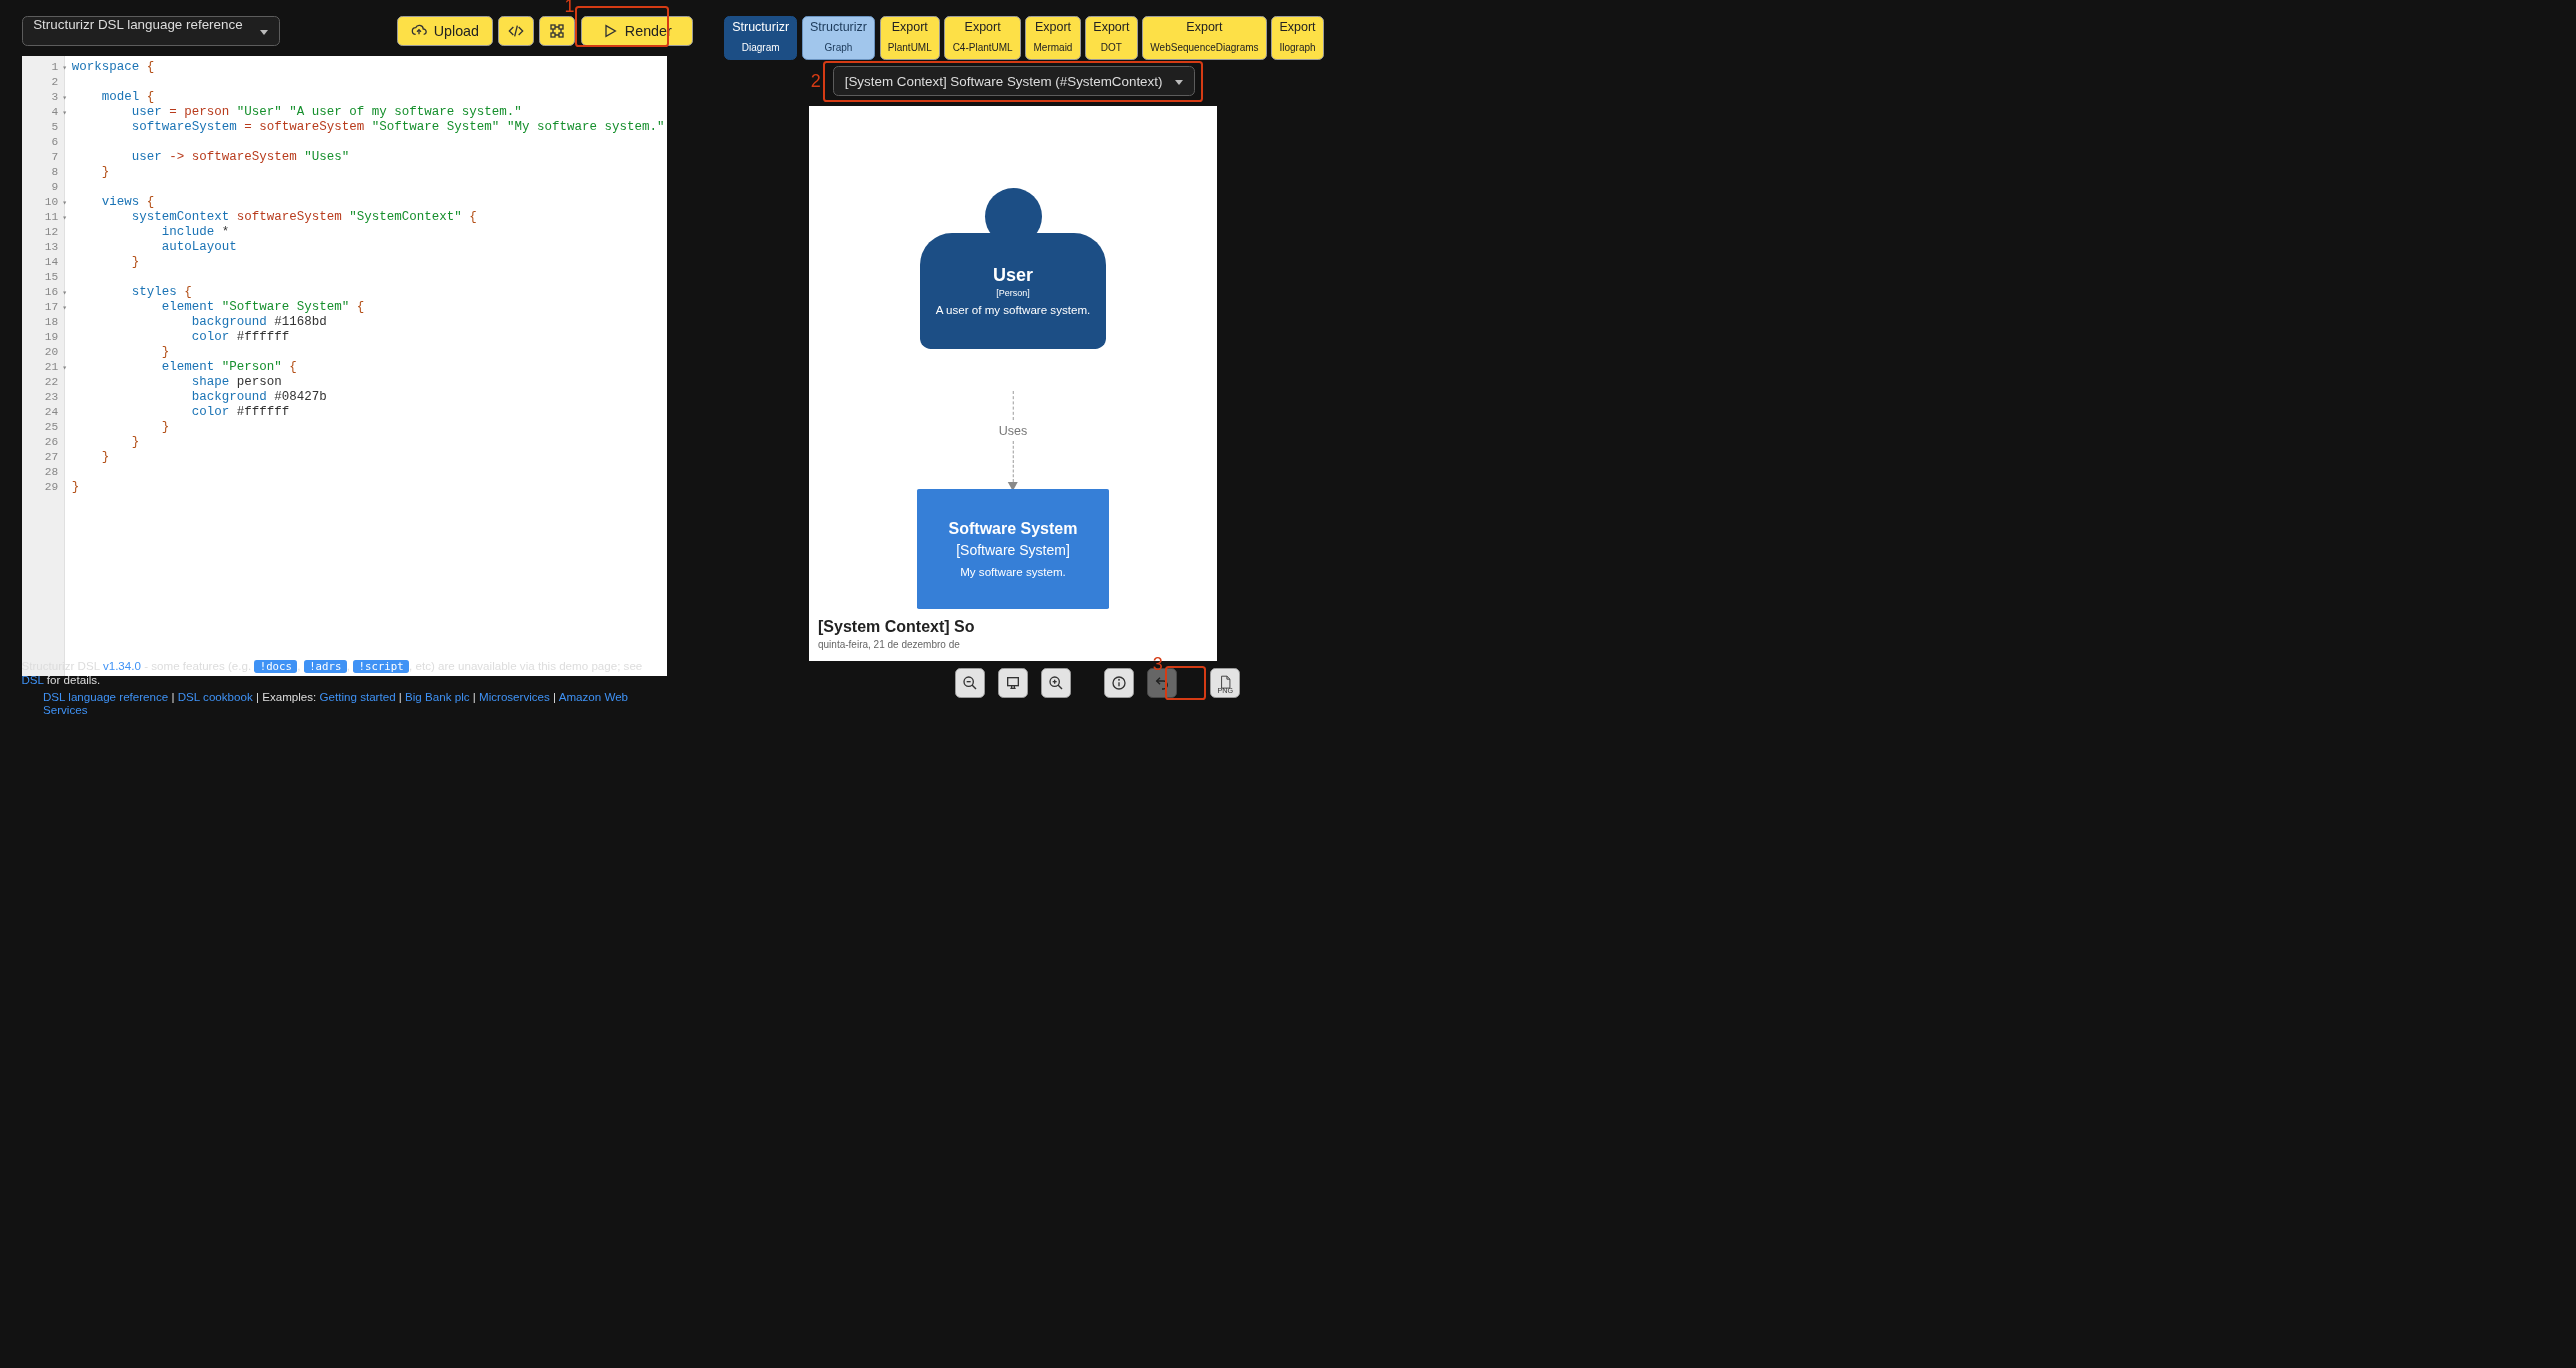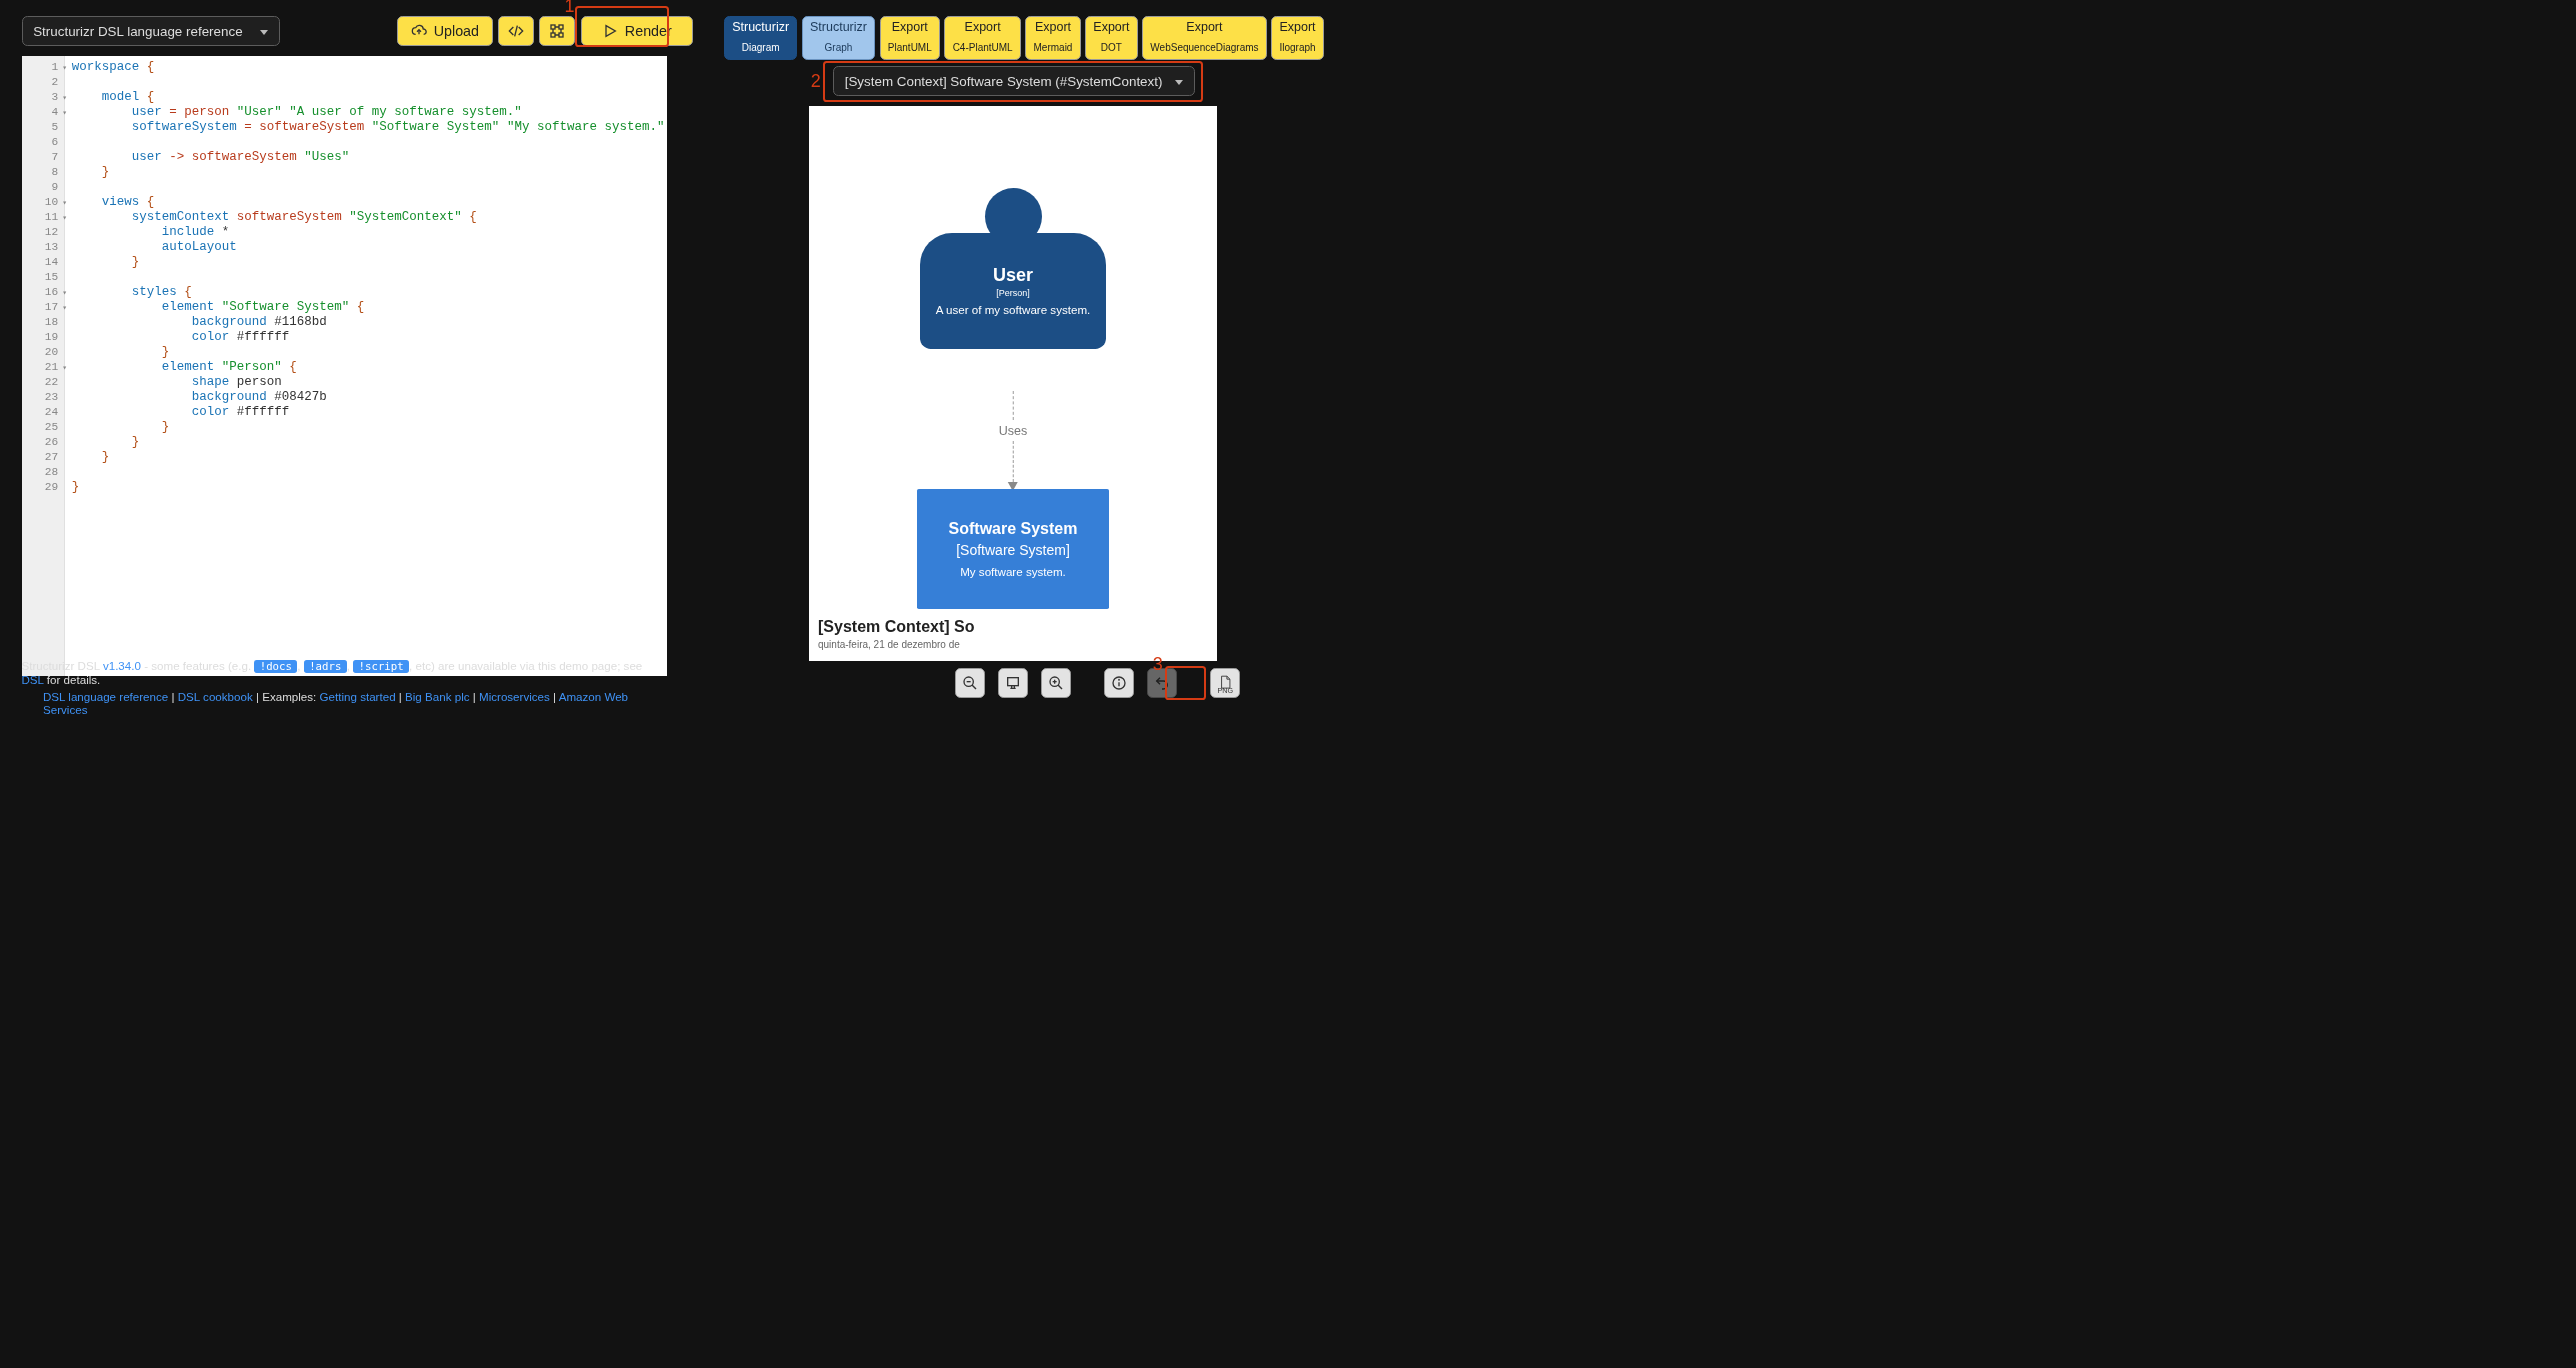--- a/index.html
+++ b/index.html
@@ -9,21 +9,21 @@
   
   .anno-1 { position:absolute; left:575px; top:6.3px; width:94px; height:41px; border:2.7px solid #d53b14; border-radius:3.6px; z-index:50; pointer-events:none;}
   .anno-1::before { content:"1"; position:absolute; top:-12.5px; left:-12.5px; color:#d53b14; font-size:18px; font-weight:500;}
   .anno-2 { position:absolute; left:823px; top:61px; width:380px; height:41px; border:2.7px solid #d53b14; border-radius:3.6px; z-index:50; pointer-events:none;}
   .anno-2::before { content:"2"; position:absolute; top:8px; left:-14.3px; color:#d53b14; font-size:18px; font-weight:500;}
   .anno-3 { position:absolute; left:1165px; top:666px; width:41px; height:34px; border:2.7px solid #d53b14; border-radius:3.6px; z-index:50; pointer-events:none;}
   .anno-3::before { content:"3"; position:absolute; top:-14.3px; left:-14.3px; color:#d53b14; font-size:18px; font-weight:500;}
 
   
   .toolbar { position:absolute; left:21.5px; top:16px; display:flex; gap:7.2px; align-items:center;}
-  .ref-select { width:258px; height:30px; background:#1f1f1f; border:0.9px solid #5c5c5c; border-radius:5.4px; color:#ddd; padding:0 30px 0 10.7px; font-size:13.4px; position:relative; display:flex; align-items:center;}
+  .ref-select { width:258px; height:30px; background:#1f1f1f; border:0.9px solid #5c5c5c; border-radius:5.4px; color:#ddd; padding:0 30px 0 10.7px; font-size:13.4px; position:relative; display:flex; align-items:flex-start;}
   .ref-select::after { content:""; position:absolute; right:10.7px; top:12.5px; width:0; height:0; border-left:4.5px solid transparent; border-right:4.5px solid transparent; border-top:5.4px solid #bbb;}
   .btns-right { position:absolute; left:397px; top:16px; display:flex; gap:5.4px;}
   .btn { height:30px; background:#fde047; border:0.9px solid #9a9a9a; border-radius:5.4px; color:#222; padding:0 12.5px; display:flex; align-items:center; gap:7.2px; font-size:14.3px;}
   .btn.icon-only { padding:0; width:36px; justify-content:center;}
   .icon-svg { width:16px; height:16px; }
 
   
   .editor { position:absolute; left:21.5px; top:56px; width:645px; height:620px; background:#fff; display:flex; font-family: "Courier New", monospace; font-size:12.5px; line-height:15px;}
   .gutter { width:43px; background:#efefef; color:#888; text-align:right; padding-right:5.4px; padding-top:3.6px; font-size:11.2px; border-right:0.9px solid #e0e0e0;}
   .gutter .fold { color:#888; }

